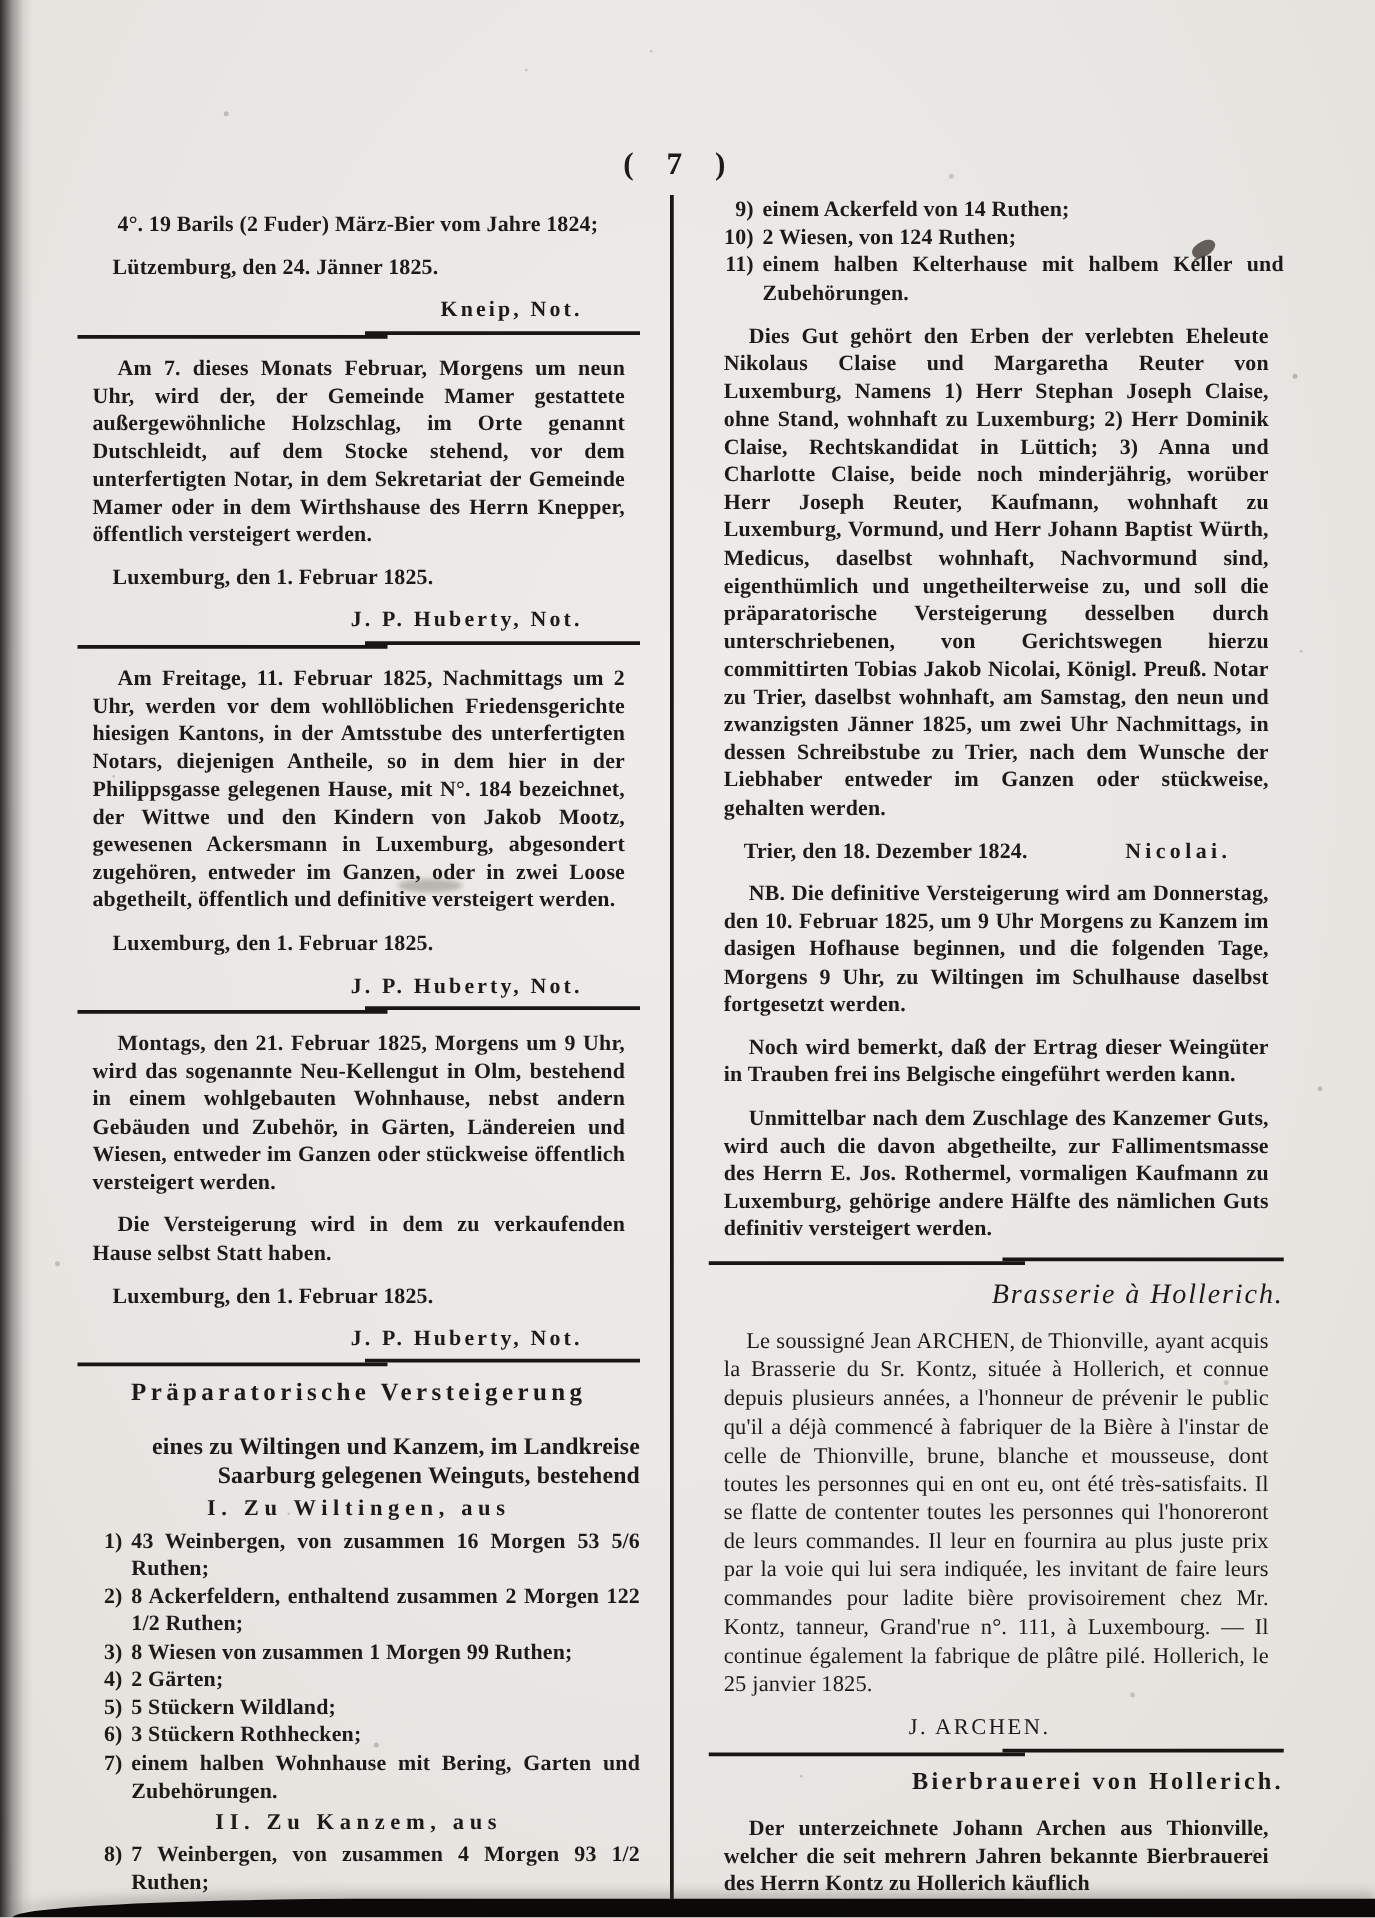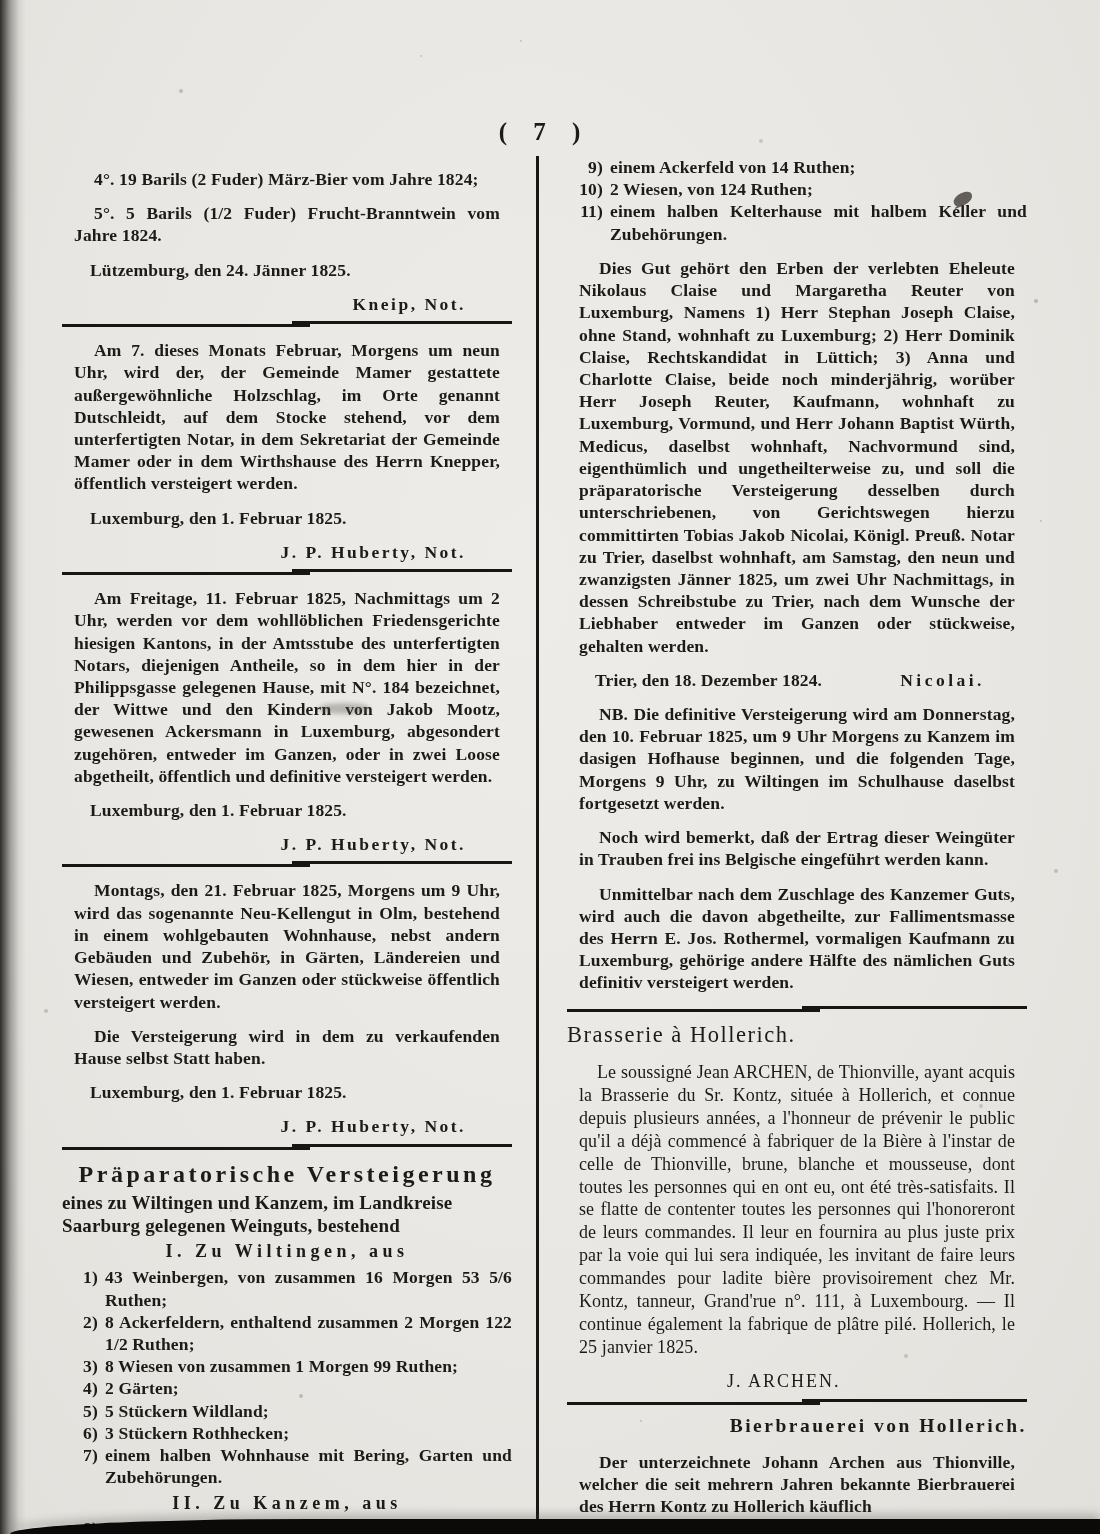--- a/index.html
+++ b/index.html
@@ -67,31 +67,31 @@
 
   .rule { position:relative; height:6px; margin:6px 0 9px; }
   .rule::before, .rule::after { content:""; position:absolute; border-top:3px solid #181613; }
   .rule::before { left:0; width:55%; top:3px; }
   .rule::after  { right:0; width:49%; top:0; }
 
   .li { display:flex; text-align:justify; }
   .li-num { flex:none; width:36px; text-align:right; padding-right:7px; }
   .li-text { flex:1; }
 
-  .sec-title { text-align:center; font-size:24px; letter-spacing:3.5px; margin:4px 0 2px; }
-  .sec-subtitle { text-align:left; font-size:19px; line-height:1.22; margin:0 0 3px; }
+  .sec-title { text-align:center; font-size:20px; letter-spacing:3.5px; margin:4px 0 18px; }
+  .sec-subtitle { text-align:right; font-size:19px; line-height:1.22; margin:0 0 3px; }
   .part-heading { text-align:center; font-size:18px; letter-spacing:4.5px; margin:3px 0 3px; }
 
   .date-sig { display:flex; justify-content:space-between; padding-right:30px; }
   .date-sig .dl { text-indent:16px; }
   .date-sig .sg { letter-spacing:3.5px; }
 
   .french { font-weight:normal; font-size:18px; line-height:1.27; letter-spacing:0.1px; }
   .french .para { text-indent:18px; }
-  .french-title { text-align:left; font-size:22.5px; letter-spacing:1.5px; margin:3px 0 4px; }
+  .french-title { font-style:italic; text-align:right; font-size:22.5px; letter-spacing:1.5px; margin:3px 0 4px; }
   .french-sig { text-align:left; padding-left:160px; letter-spacing:2px; margin:4px 0 4px; }
 
   .fraktur-title-2 { text-align:right; font-size:19.5px; letter-spacing:2.5px; margin:4px 0 4px; font-weight:bold; }
 
   section { display:block; }
 </style>
 </head>
 <body>
 
 <div class="edge-left"></div>
@@ -103,21 +103,20 @@
 <div class="content">
 
   <div class="page-number">( 7 )</div>
 
   <div class="columns">
 
     <div class="column-left german">
 
       <section>
         <p class="para">4°. 19 Barils (2 Fuder) März-Bier vom Jahre 1824;</p>
-        <p class="para">5°. 5 Barils (1/2 Fuder) Frucht-Branntwein vom Jahre 1824.</p>
         <p class="dateline">Lützemburg, den 24. Jänner 1825.</p>
         <p class="sig">Kneip, Not.</p>
       </section>
 
       <div class="rule"></div>
 
       <section>
         <p class="para">Am 7. dieses Monats Februar, Morgens um neun Uhr, wird der, der Gemeinde Mamer gestattete außergewöhnliche Holzschlag, im Orte genannt Dutschleidt, auf dem Stocke stehend, vor dem unterfertigten Notar, in dem Sekretariat der Gemeinde Mamer oder in dem Wirthshause des Herrn Knepper, öffentlich versteigert werden.</p>
         <p class="dateline">Luxemburg, den 1. Februar 1825.</p>
         <p class="sig">J. P. Huberty, Not.</p>

